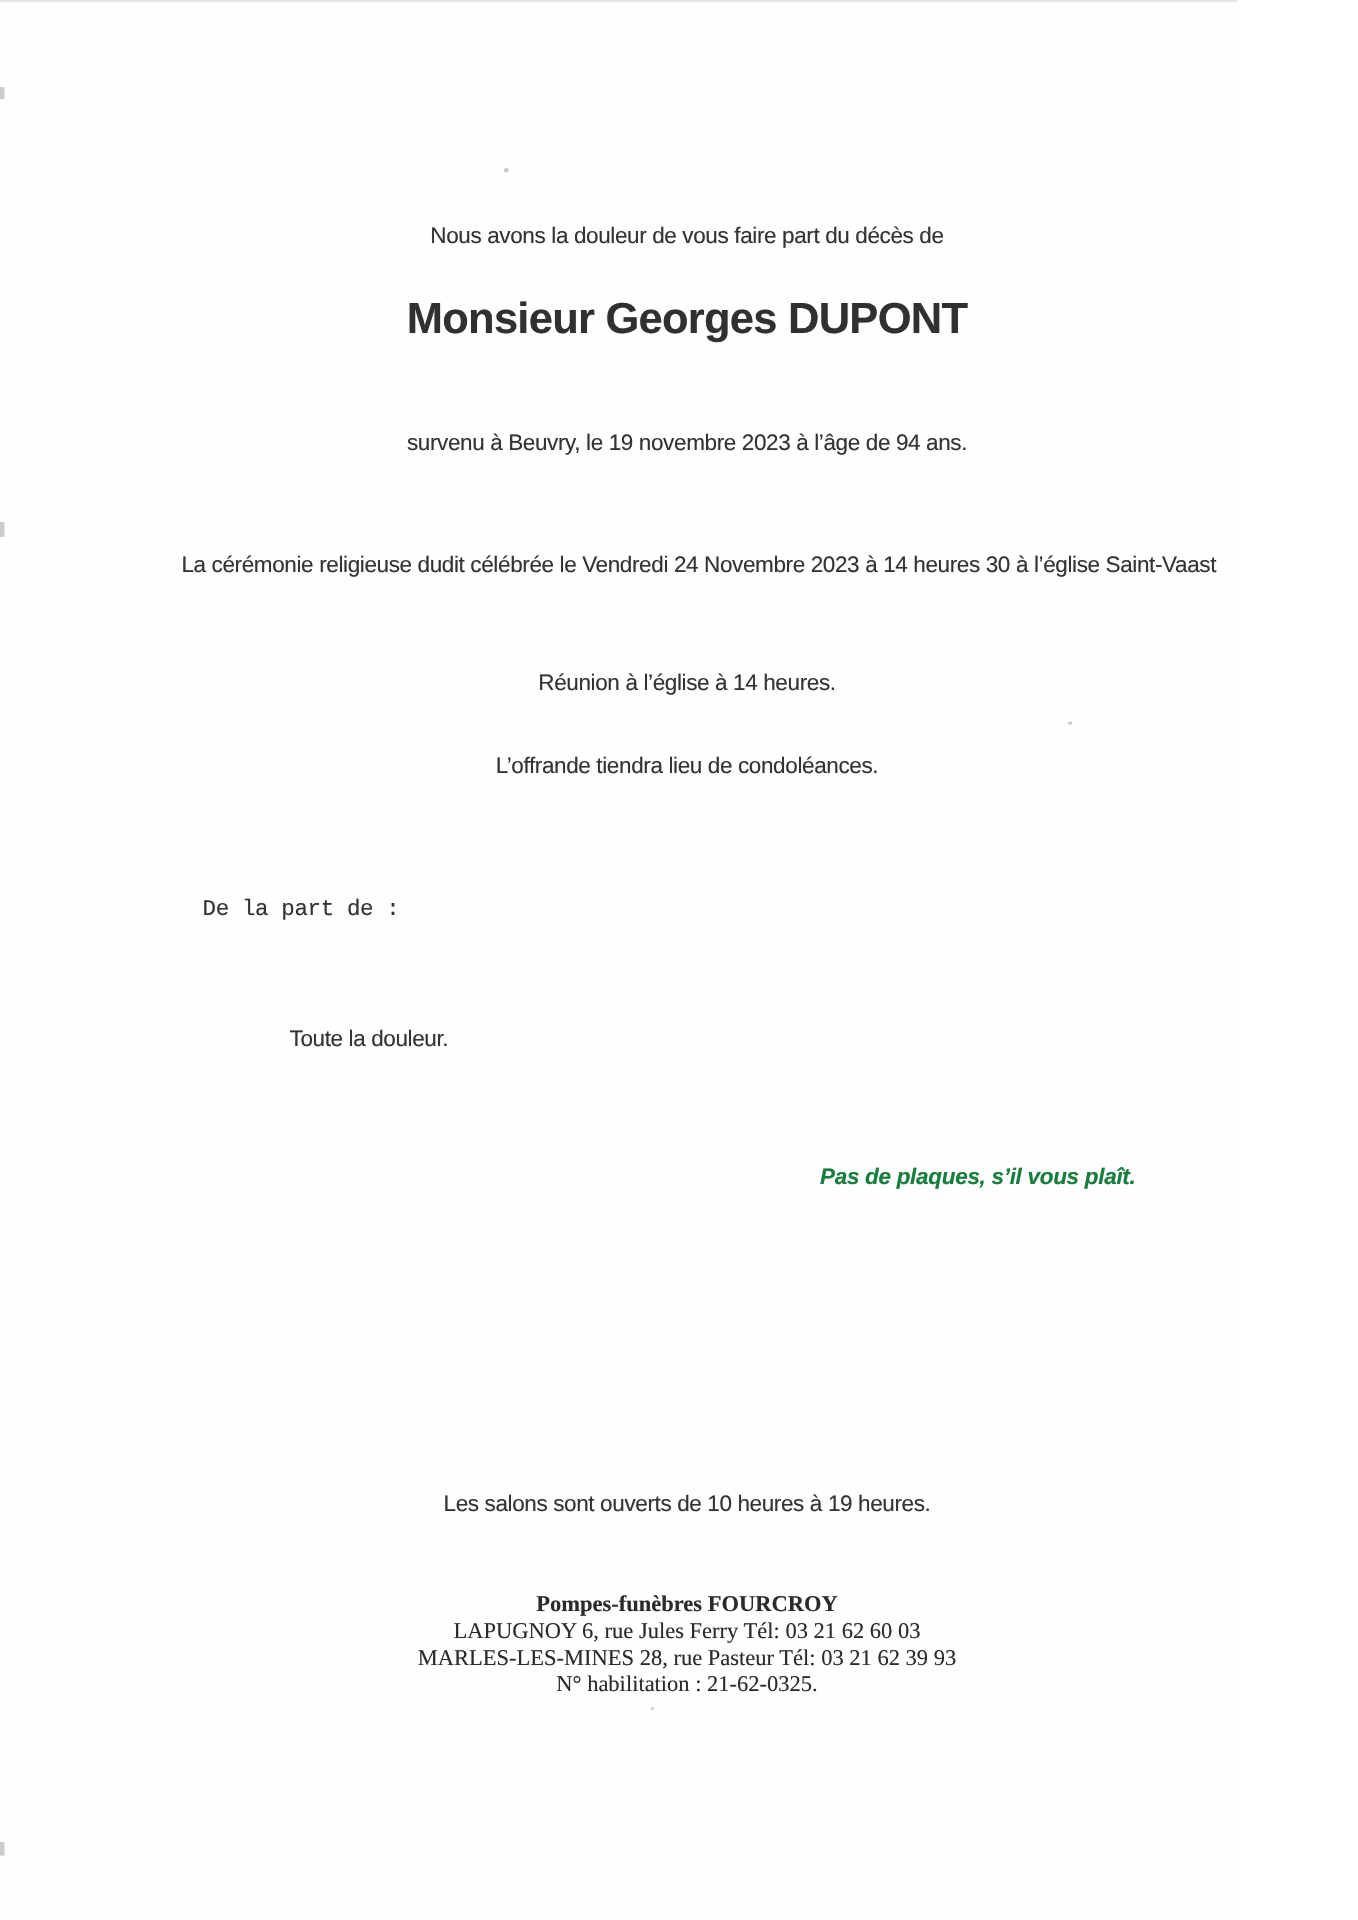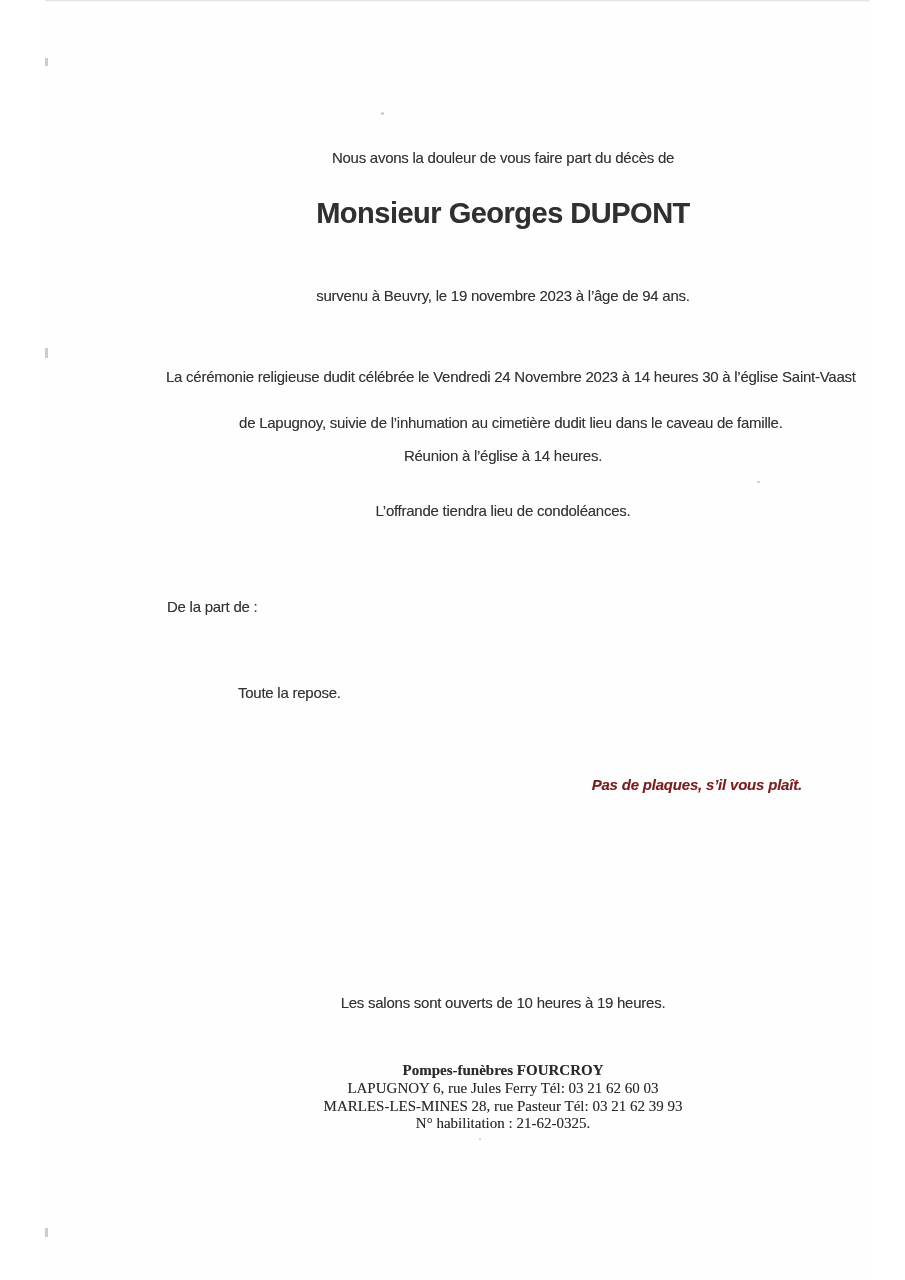--- a/index.html
+++ b/index.html
@@ -9,21 +9,20 @@
   }
   .page {
     position: relative;
     width: 825px;
     height: 1280px;
     background: #fefefe;
     overflow: hidden;
     font-family: "Liberation Sans", sans-serif;
     color: #333333;
     text-shadow: 0 0 0.5px rgba(70,70,70,0.45);
-    margin-left: 45px;
   }
   
   .cline {
     position: absolute;
     left: 0;
     width: 916px;
     text-align: center;
     font-size: 15px;
     letter-spacing: -0.25px;
     line-height: 23px;
@@ -43,21 +42,21 @@
     white-space: pre-wrap;
   }
   .plaques {
     position: absolute;
     right: 68px;
     top: 776px;
     font-size: 15px;
     font-weight: bold;
     font-style: italic;
     letter-spacing: -0.2px;
-    color: #7f1d1d;
+    color: #15803d;
   }
   .footer {
     position: absolute;
     left: 0;
     top: 1062px;
     width: 916px;
     text-align: center;
     font-family: "Liberation Serif", serif;
     font-size: 15px;
     line-height: 17.8px;
@@ -100,30 +99,29 @@
   <div class="speck" style="left:434px;top:1138px;width:2px;height:2px;"></div>
 
   <div class="cline" style="top:146px;">Nous avons la douleur de vous faire part du décès de</div>
 
   <div class="cline deceased-name" style="top:202px;">Monsieur Georges DUPONT</div>
 
   <div class="cline" style="top:284px;">survenu à Beuvry, le 19 novembre 2023 à l’âge de 94 ans.</div>
 
   <div class="cline" style="top:342px;">
     <span>La cérémonie religieuse dudit célébrée le </span><span class="bold">Vendredi 24 Novembre 2023 à 14 heures 30 à l’église Saint-Vaast</span><br>
-    <span class="bold">de Lapugnoy, suivie de l’inhumation au cimetière dudit lieu dans le caveau de famille.</span>
   </div>
 
   <div class="cline bold" style="top:444px;">Réunion à l’église à 14 heures.</div>
 
   <div class="cline bold" style="top:499px;">L’offrande tiendra lieu de condoléances.</div>
 
-  <div class="leftline" style="left:122px;top:598px;">De la part de :</div>
+  <div class="leftline" style="left:135px;top:598px;font-family:Liberation Mono, monospace;">De la part de :</div>
 
-  <div class="leftline" style="left:193px;top:684px;">Toute la repose.</div>
+  <div class="leftline" style="left:193px;top:684px;">Toute la douleur.</div>
 
   <div class="plaques">Pas de plaques, s’il vous plaît.</div>
 
   <div class="cline" style="top:912px;line-height:26px;">
     <br>
   </div>
 
   <div class="cline bold" style="top:991px;">Les salons sont ouverts de 10 heures à 19 heures.</div>
 
   <div class="footer">

